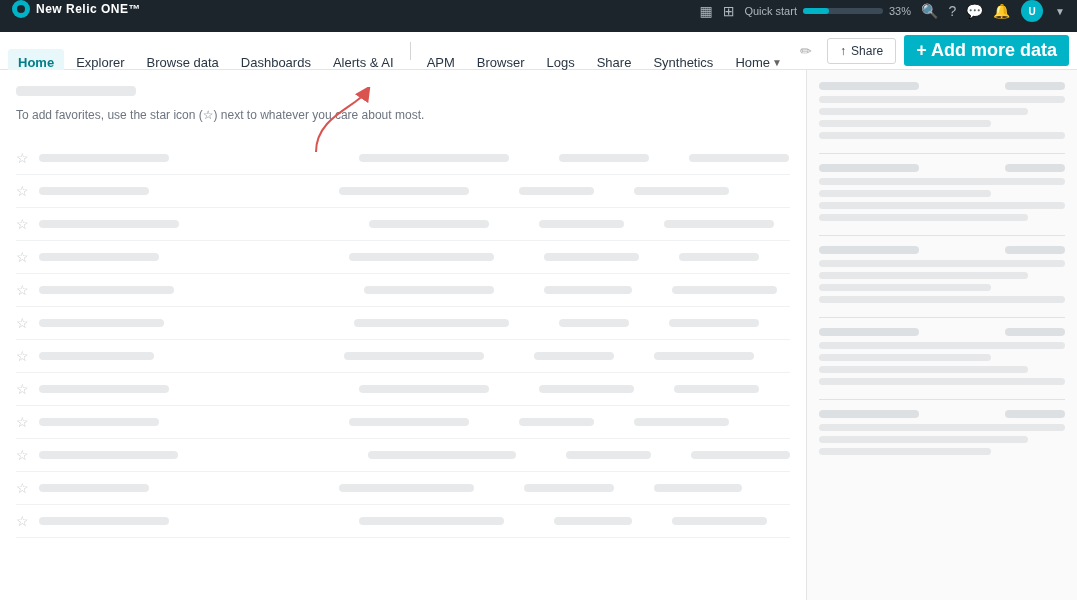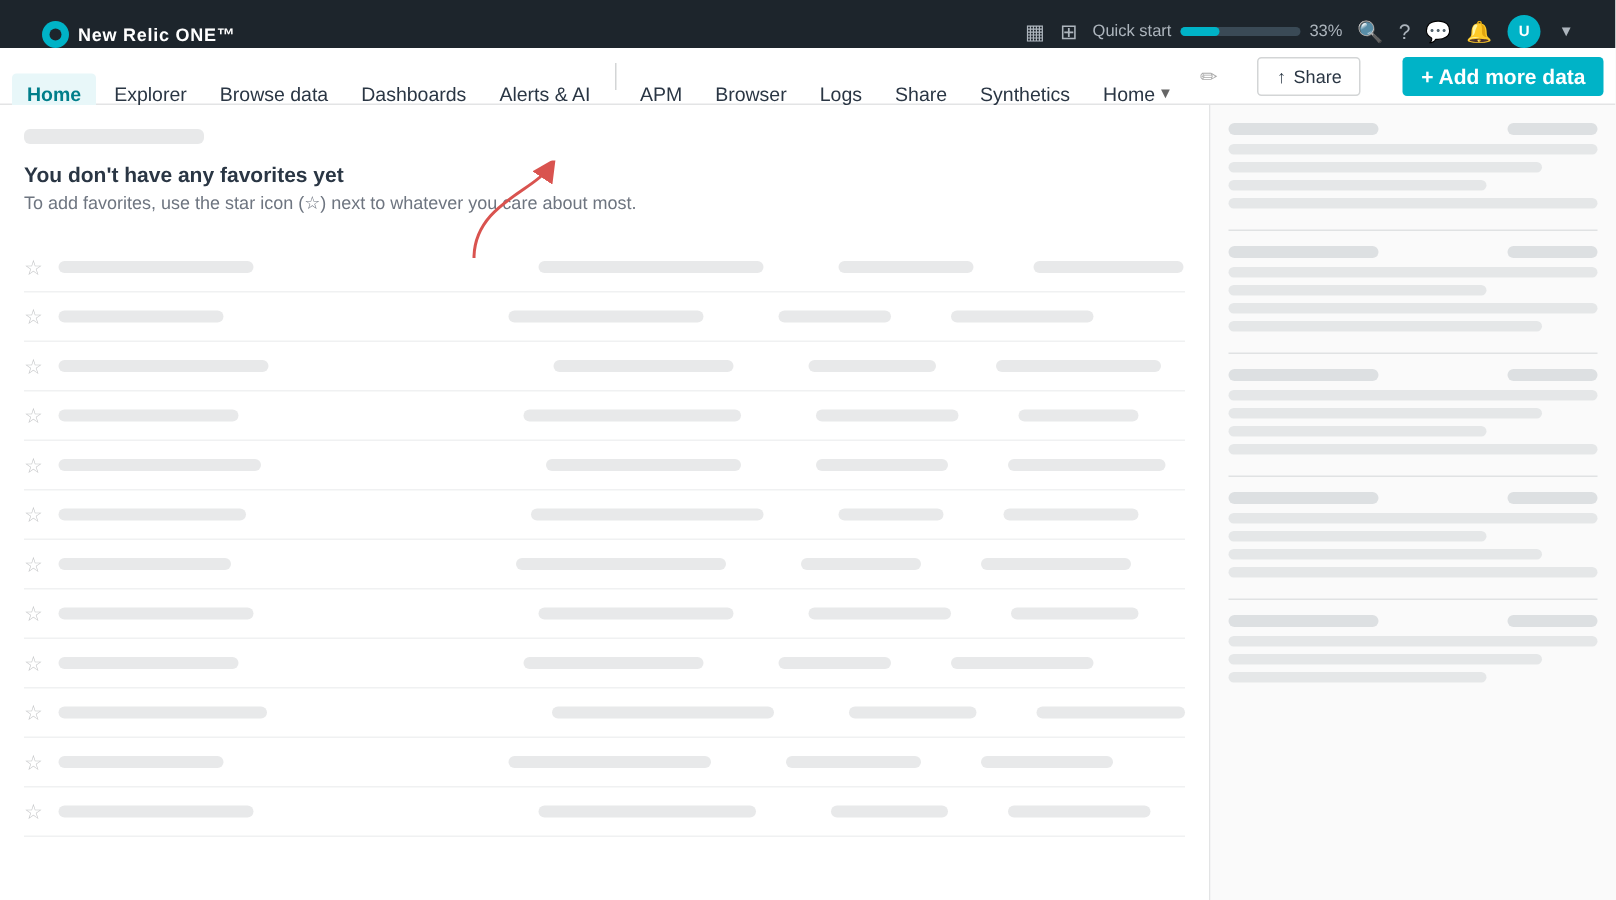--- a/index.html
+++ b/index.html
@@ -3,23 +3,23 @@
   <meta charset="utf-8">
   <style>
     * { box-sizing: border-box; margin: 0; padding: 0; }
     body { font-family: -apple-system, BlinkMacSystemFont, 'Segoe UI', sans-serif; font-size: 13px; background: #f4f5f5; color: #333; }
 
     
     .topbar {
       height: 32px;
       background: #1d252c;
       display: flex;
-      align-items: flex-end;
+      align-items: flex-start;
       justify-content: space-between;
-      padding: 0 28px;
+      padding: 0 12px;
     }
     .topbar-left { display: flex; align-items: center; gap: 6px; }
     .logo-icon { width: 18px; height: 18px; background: #00b3c7; border-radius: 50%; display: flex; align-items: center; justify-content: center; }
     .logo-icon::after { content: ''; width: 8px; height: 8px; background: #1d252c; border-radius: 50%; }
     .brand-text { color: #fff; font-size: 12px; font-weight: 600; letter-spacing: 0.5px; }
     .topbar-right { display: flex; align-items: center; gap: 10px; }
     .topbar-icon { color: #adb5bd; font-size: 14px; cursor: pointer; }
     .quick-start-label { color: #adb5bd; font-size: 11px; }
     .progress-wrap { display: flex; align-items: center; gap: 6px; }
     .progress-bar-bg { width: 80px; height: 6px; background: #3a4a56; border-radius: 3px; }
@@ -56,21 +56,21 @@
     .share-btn {
       display: flex; align-items: center; gap: 5px;
       padding: 5px 12px; border: 1px solid #d3d5d6;
       border-radius: 3px; background: #fff; cursor: pointer;
       font-size: 12px; color: #2a3644;
     }
     .add-data-btn {
       display: flex; align-items: center; gap: 5px;
       padding: 5px 12px; border: none;
       border-radius: 3px; background: #00b3c7; cursor: pointer;
-      font-size: 14px; color: #fff; font-weight: 600; margin-left: 20px;
+      font-size: 18px; color: #fff; font-weight: 600;
     }
 
     
     .main-content {
       display: flex;
       height: calc(600px - 70px);
       overflow: hidden;
     }
 
     
@@ -178,21 +178,20 @@
     <button class="add-data-btn">+ Add more data</button>
   </div>
 </div>
 
 <div class="main-content">
 
   <div class="left-panel">
     <div class="skeleton-header"></div>
 
     <div class="favorites-message">
-      <div class="favorites-title">You don't have any favorites yet</div>
       <div class="favorites-sub">To add favorites, use the star icon (☆) next to whatever you care about most.</div>
     </div>
 
     <div class="annotation-wrap">
       <svg class="arrow-svg" width="80" height="70" viewBox="0 0 80 70">
         <defs>
           <marker id="arrowhead" markerWidth="8" markerHeight="8" refX="4" refY="4" orient="auto">
             <path d="M0,0 L8,4 L0,8 Z" fill="#d9534f"></path>
           </marker>
         </defs>

